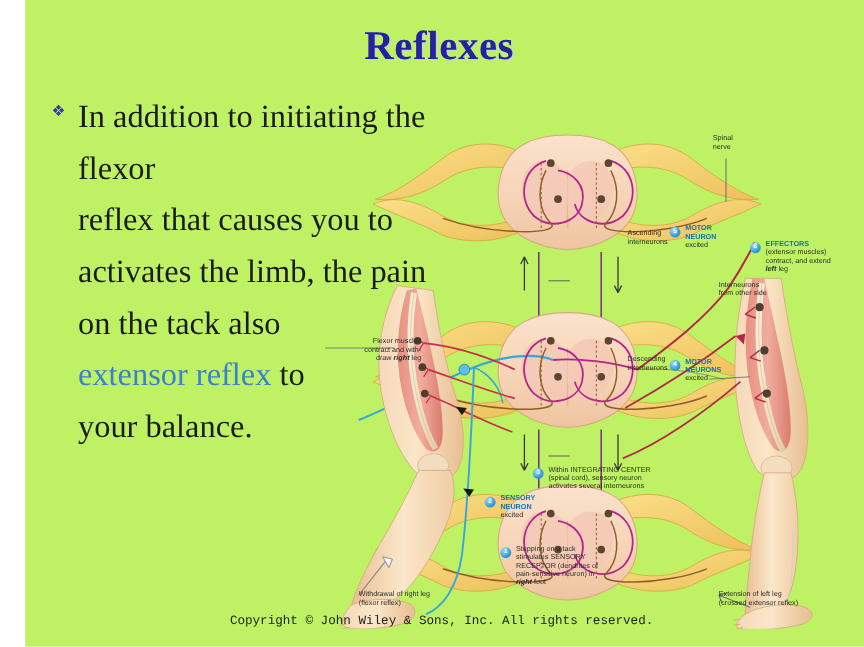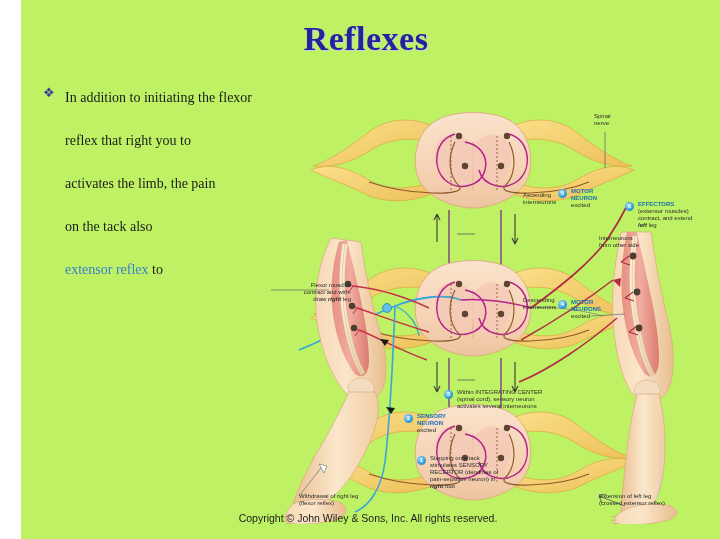--- a/index.html
+++ b/index.html
@@ -72,21 +72,21 @@
     flex: 0 0 auto;
     width: 22px;
     padding-top: 10px;
     color: #3b3b9e;
     font-size: 13px;
     line-height: 1;
     text-align: left;
   }
   .bullet-text {
     flex: 1 1 auto;
-    font-size: 14px;
+    font-size: 27px;
     line-height: 43px;
     color: #1a1a1a;
   }
   .hl {
     color: #3a80cd;
   }
 
   
   #figure {
     position: absolute;
@@ -125,45 +125,46 @@
   }
   .lbl-bold { font-weight: bold; }
   .lbl-ital { font-style: italic; font-weight: bold; }
 
   #copyright {
     position: absolute;
     left: 0;
     top: 512px;
     width: 694px;
     text-align: center;
-    font-family: Liberation Sans, sans-serif;
+    font-family: Liberation Mono, monospace;
     font-size: 10.5px;
     color: #1d1d1d;
   }
 </style>
 </head>
 <body>
 
 <div id="slide">
 
   <div class="edge-gap"></div>
   <div class="edge-stripe"></div>
   <div class="edge-stripe-accent"></div>
 
   <div id="title">Reflexes</div>
 
   <div id="body-block">
     <div class="bullet-row">
       <div class="bullet-marker">❖</div>
       <div class="bullet-text">
         <div><span>In addition to initiating the flexor</span></div>
-        <div><span>reflex that right you to</span></div>
+        <div><span>reflex that causes you to</span></div>
         <div><span>activates the limb, the pain</span></div>
         <div><span>on the tack also</span></div>
         <div><span class="hl">extensor reflex</span><span> to</span></div>
+        <div><span>your balance.</span></div>
       </div>
     </div>
   </div>
 
   <div id="figure">
 
     <svg width="452" height="432" viewBox="0 0 452 432">
       <defs>
         <linearGradient id="skin" x1="0" y1="0" x2="1" y2="0">
           <stop offset="0%" stop-color="#f6d9b8"></stop>

